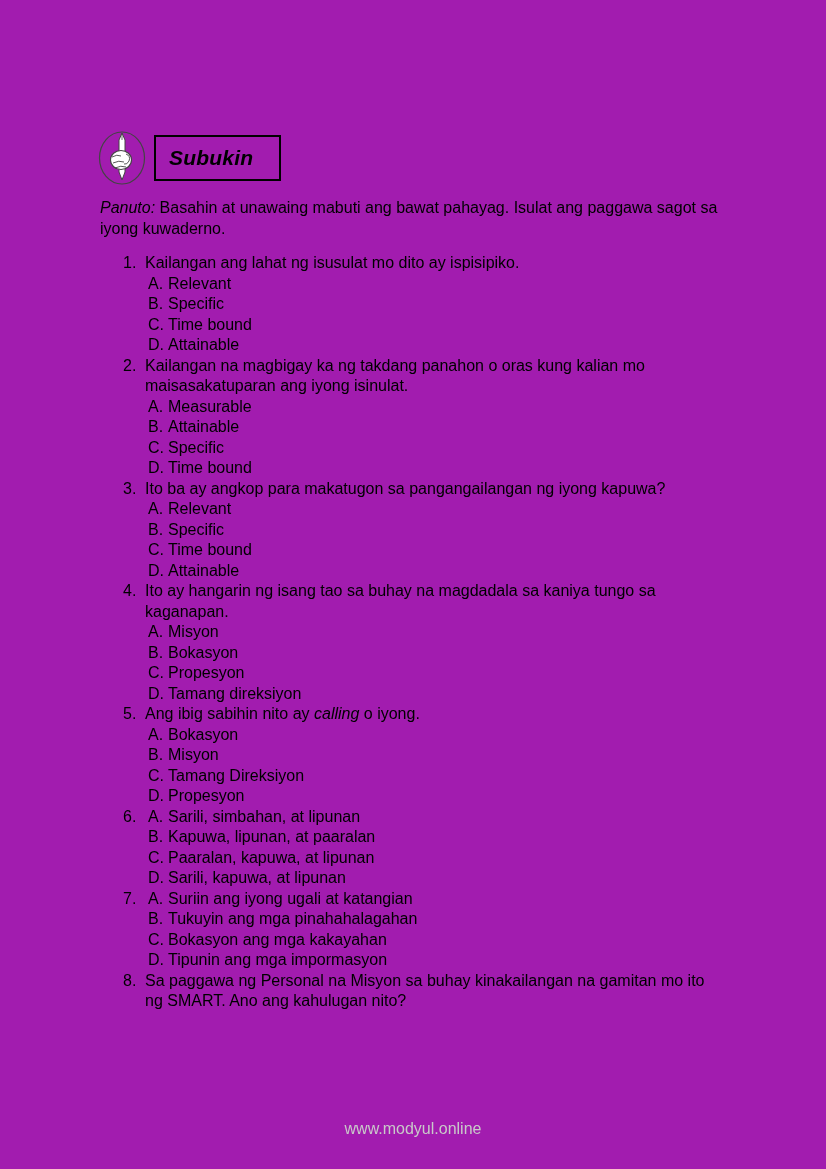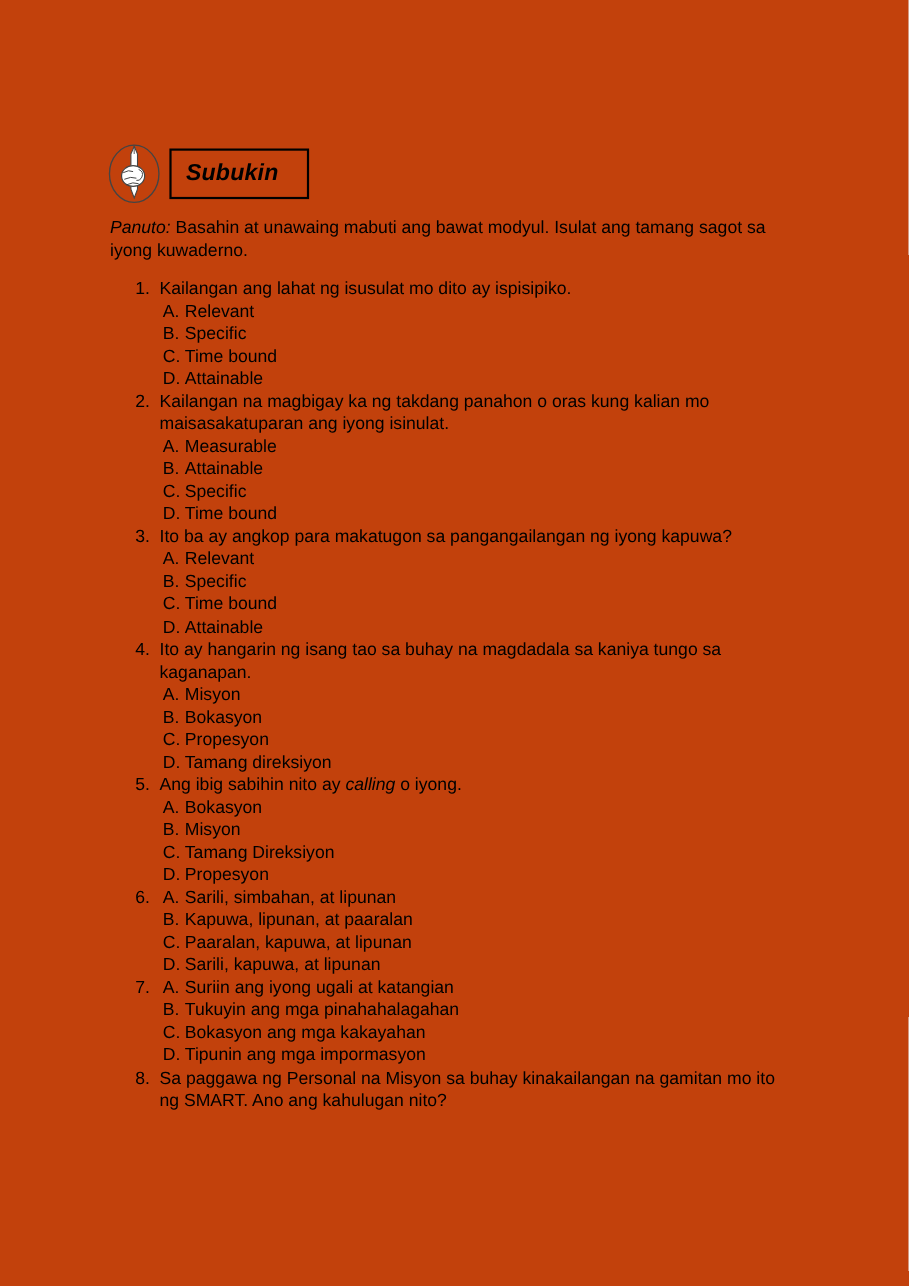--- a/index.html
+++ b/index.html
@@ -1,21 +1,21 @@
 <!DOCTYPE html>
 <html><head>
 <meta charset="utf-8">
 <style>
   html, body { margin: 0; padding: 0; background: #e8e8e8; }
   .page {
     position: relative;
     width: 826px;
     height: 1169px;
     margin: 0 auto;
-    background: #c2410c;
+    background: #a21caf;
     font-family: "Liberation Sans", sans-serif;
     font-size: 16px;
     line-height: 20.5px;
     color: #000;
     box-sizing: border-box;
     padding: 130px 100px 0 100px;
     overflow: hidden;
   }
   .header {
     display: flex;
@@ -73,21 +73,21 @@
         <path d="M15 33 Q21 30 26 32" fill="none" stroke="#444" stroke-width="0.9"></path>
         <path d="M17 38 Q23 35 28 37" fill="none" stroke="#444" stroke-width="0.9"></path>
         <path d="M28 24 Q33 26 31 31 Q29 35 26 34" fill="none" stroke="#444" stroke-width="0.9"></path>
       </svg>
     </span>
     <div class="title-box">
       <span>Subukin</span>
     </div>
   </div>
 
-  <p class="instructions"><span class="it">Panuto:</span><span> Basahin at unawaing mabuti ang bawat modyul. Isulat ang tamang sagot sa iyong kuwaderno.</span></p>
+  <p class="instructions"><span class="it">Panuto:</span><span> Basahin at unawaing mabuti ang bawat pahayag. Isulat ang paggawa sagot sa iyong kuwaderno.</span></p>
 
   <ol class="questions">
   <li class="question">
     <span class="q-num">1.</span>
     <div class="q-body">
       <div class="q-text"><span>Kailangan ang lahat ng isusulat mo dito ay ispisipiko.</span></div>
       <div class="choices">
   <div class="choice">
     <span class="c-letter">A.</span>
     <span class="c-text">Relevant</span>
@@ -279,14 +279,15 @@
 
   <li class="question">
     <span class="q-num">8.</span>
     <div class="q-body">
       <div class="q-text"><span>Sa paggawa ng Personal na Misyon sa buhay kinakailangan na gamitan mo ito ng SMART. Ano ang kahulugan nito?</span></div>
       <div class="choices"></div>
     </div>
   </li>
 </ol>
 
+  <div class="footer" style="color: rgb(201, 201, 201);">www.modyul.online</div>
 
 </div>
 
 </body></html>

